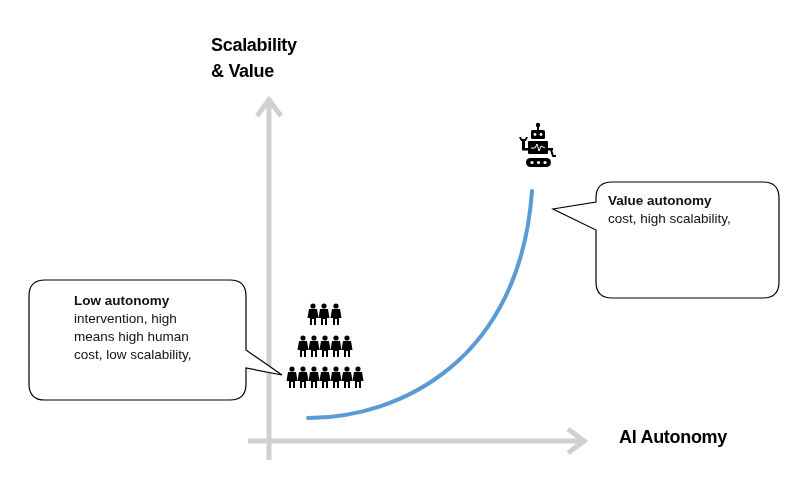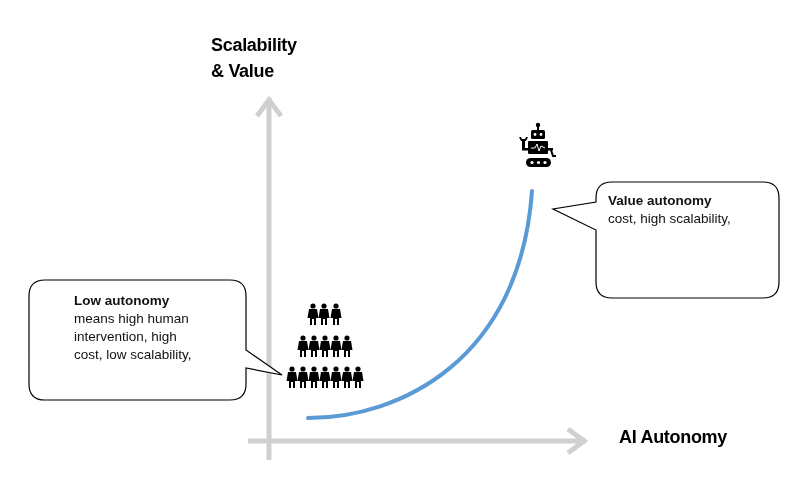--- a/index.html
+++ b/index.html
@@ -81,21 +81,21 @@
 </svg>
 
 <div id="y-title" class="abs axis-title">
   <div>Scalability</div>
   <div>&amp; Value</div>
 </div>
 <div id="x-title" class="abs axis-title">AI Autonomy</div>
 
 <div id="low-text" class="abs bubble-text">
   <b>Low autonomy</b>
+  <div>intervention, high</div>
   <div>means high human</div>
-  <div>intervention, high</div>
   <div>cost, low scalability,</div>
 </div>
 
 <div id="high-text" class="abs bubble-text">
   <b>Value autonomy</b>
   <div>cost, high scalability,</div>
 </div>
 
 </body></html>

